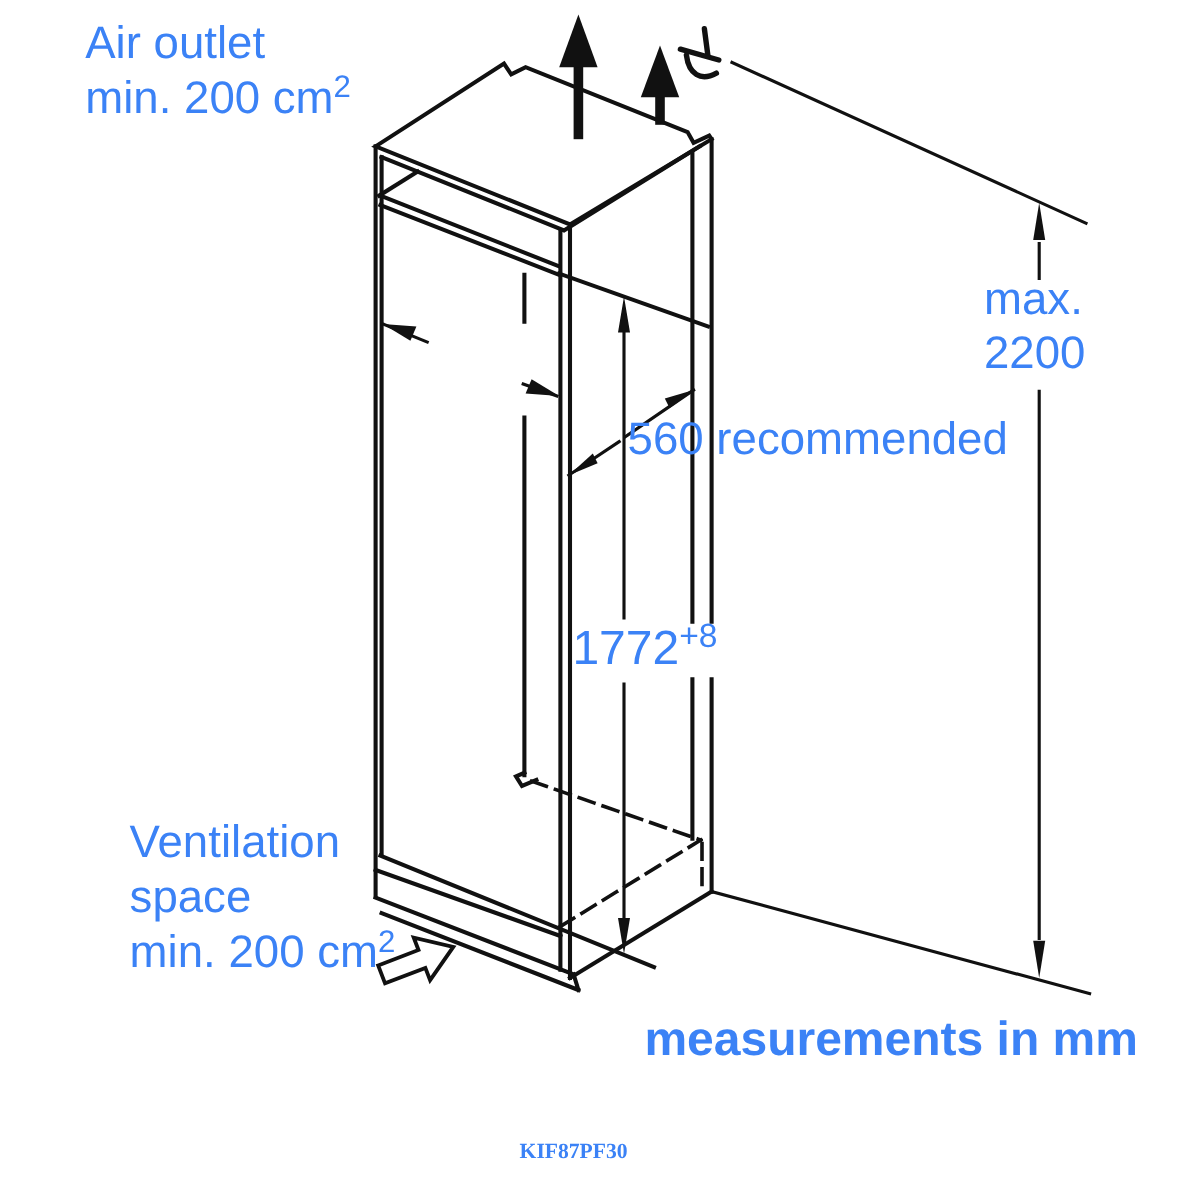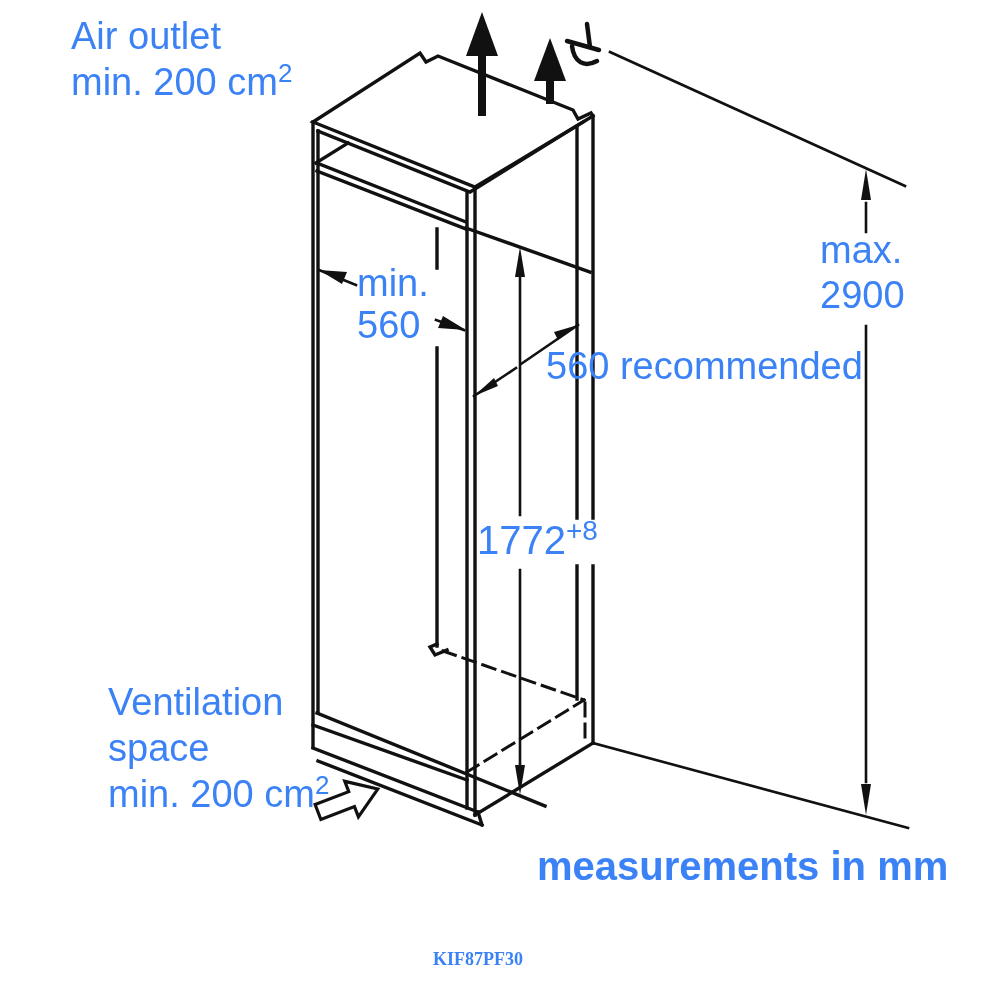--- a/index.html
+++ b/index.html
@@ -7,21 +7,21 @@
     position:relative;width:1000px;height:1000px;background:#ffffff;
     font-family:"Liberation Sans","DejaVu Sans",sans-serif;color:#111;
     overflow:hidden;
   }
   #drawing{position:absolute;left:0;top:0;width:1000px;height:1000px;}
   .lbl{position:absolute;font-size:38px;line-height:46px;white-space:nowrap;color:#3b82f6;}
   .lbl .sup{font-size:26px;position:relative;top:-13px;}
   #lbl-max{left:820px;top:228px;line-height:45px;}
   #lbl-air{left:71px;top:13px;}
   #lbl-minwidth{left:357px;top:262px;line-height:42px;}
-  #lbl-depth{left:523px;top:343px;line-height:47px;margin-left:23px;}
+  #lbl-depth{left:523px;top:343px;line-height:47px;}
   #lbl-height{left:477px;top:517px;font-size:40px;}
   #lbl-height .sup{font-size:28px;top:-14px;}
   #lbl-vent{left:72px;top:679px;line-height:46px;margin-left:36px;}
   #lbl-units{left:537px;top:843px;font-size:40px;font-weight:bold;}
   #lbl-model{
     left:478px;top:936px;transform:translateX(-50%);
     font-family:"Liberation Serif","DejaVu Serif",serif;font-weight:bold;font-size:18px;
   }
 </style>
 </head>
@@ -112,27 +112,23 @@
     </g>
   </svg>
 
   <div class="lbl" id="lbl-air">
     <div>Air outlet</div>
     <div><span>min. 200 cm</span><span class="sup">2</span></div>
   </div>
 
   <div class="lbl" id="lbl-max">
     <div>max.</div>
-    <div>2900</div>
+    <div>2200</div>
   </div>
 
-  <div class="lbl" id="lbl-minwidth">
-    <div>min.</div>
-    <div>560</div>
-  </div>
 
   <div class="lbl" id="lbl-depth">
     <div>560 recommended</div>
   </div>
 
   <div class="lbl" id="lbl-height">
     <span>1772</span><span class="sup">+8</span>
   </div>
 
   <div class="lbl" id="lbl-vent">

